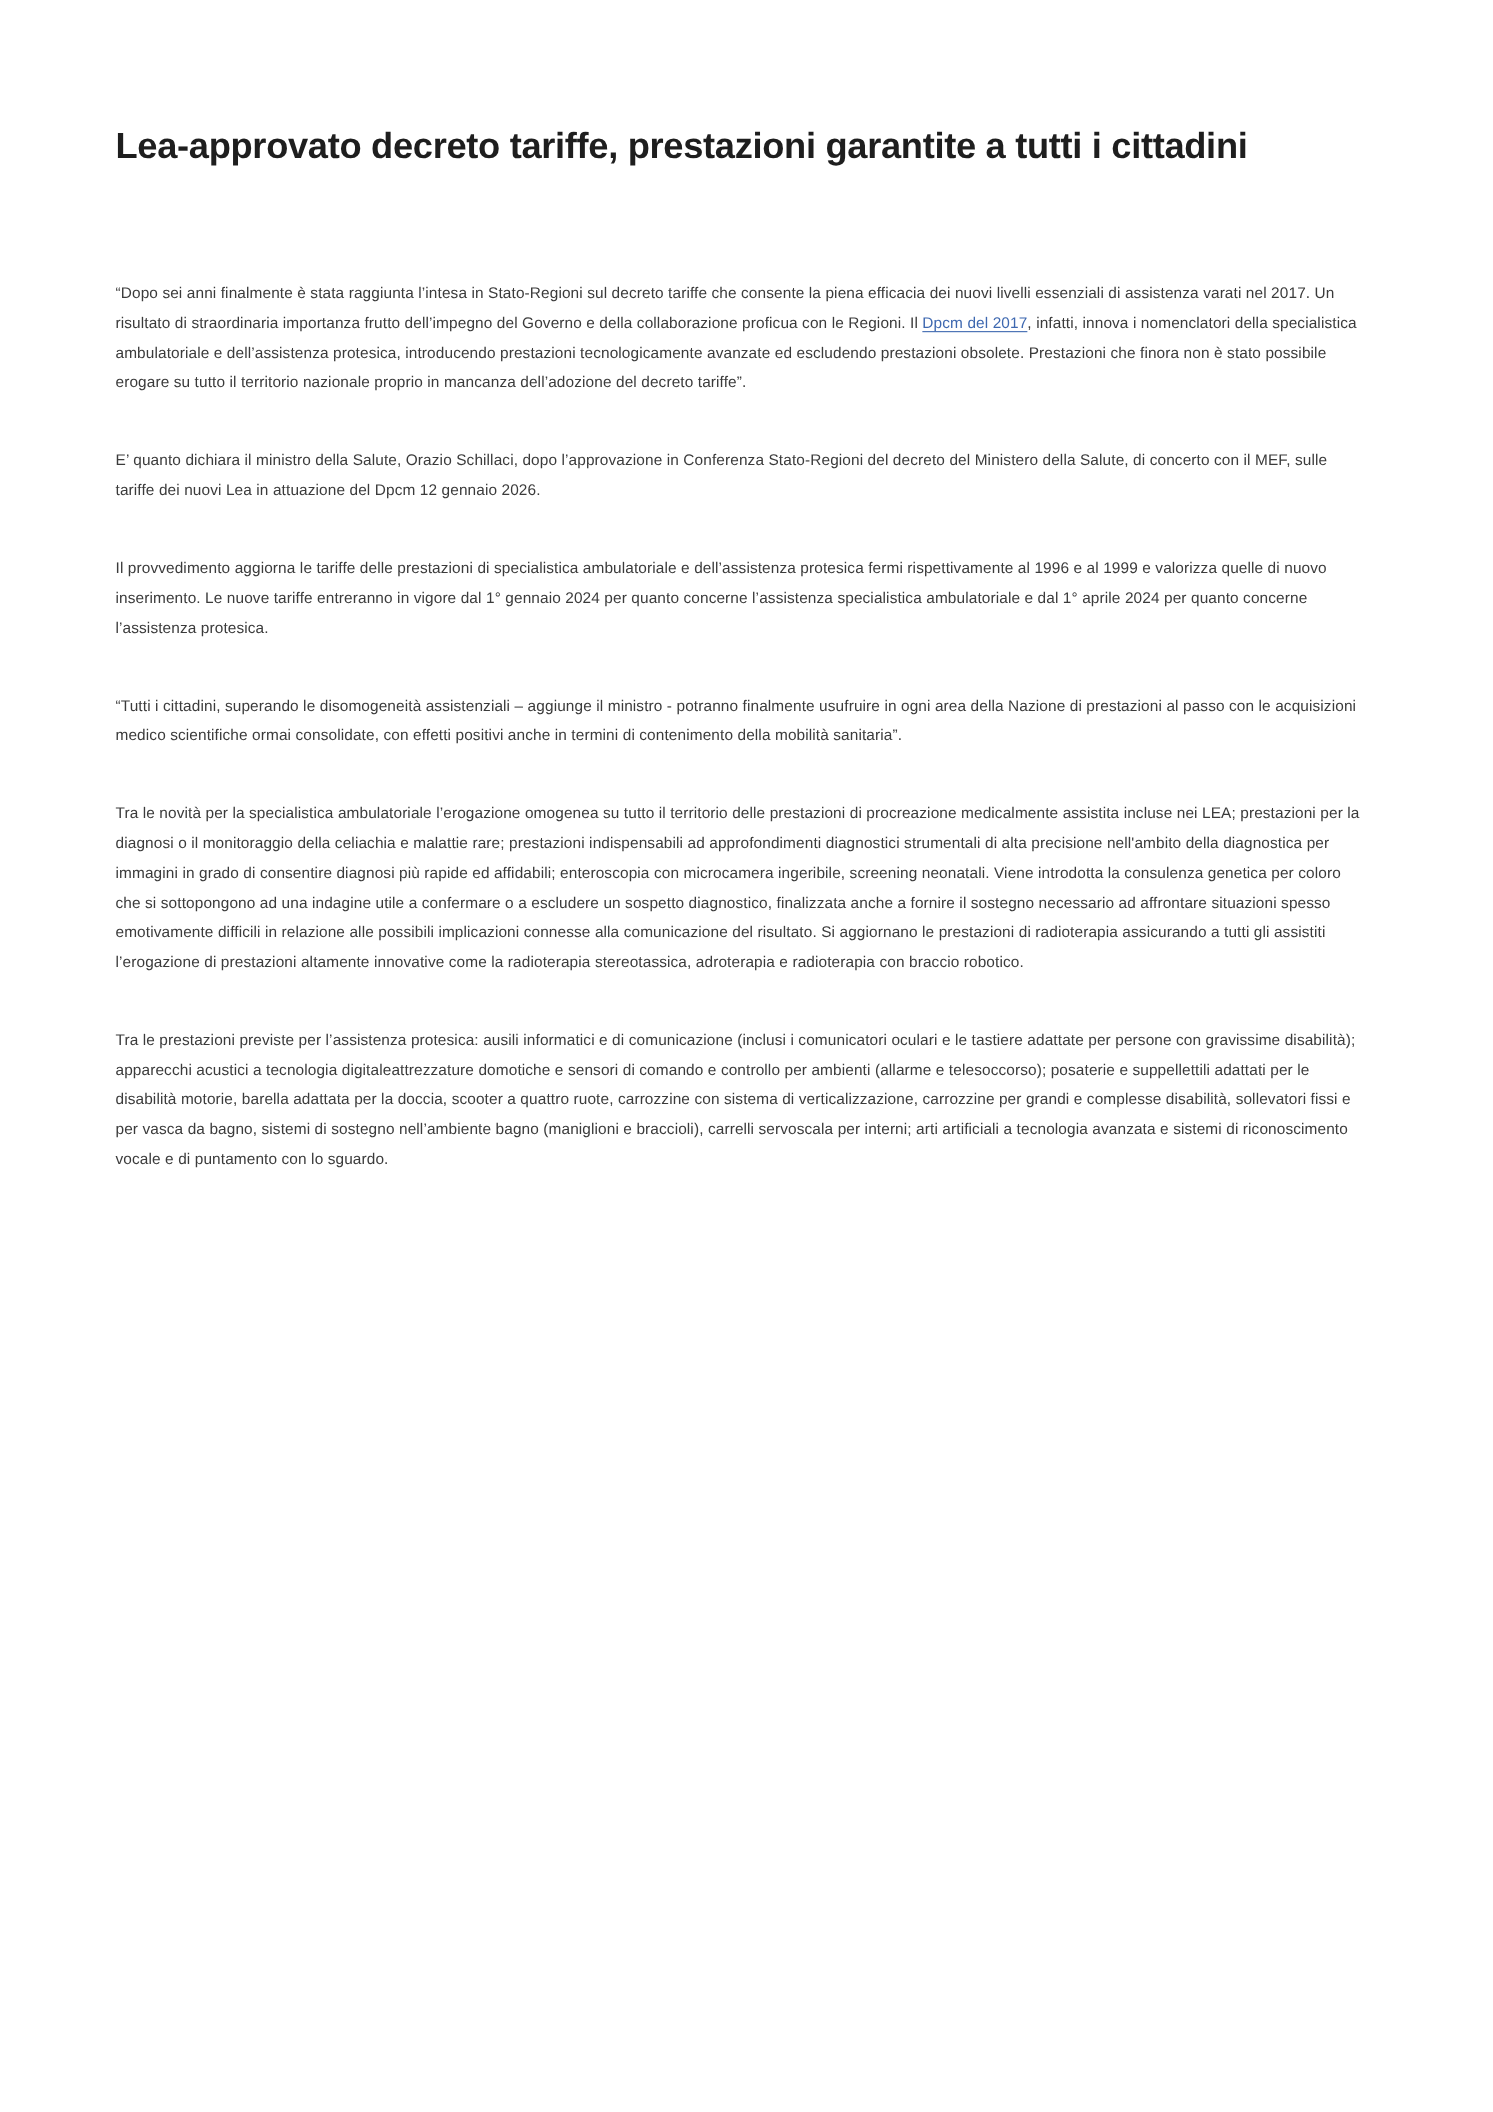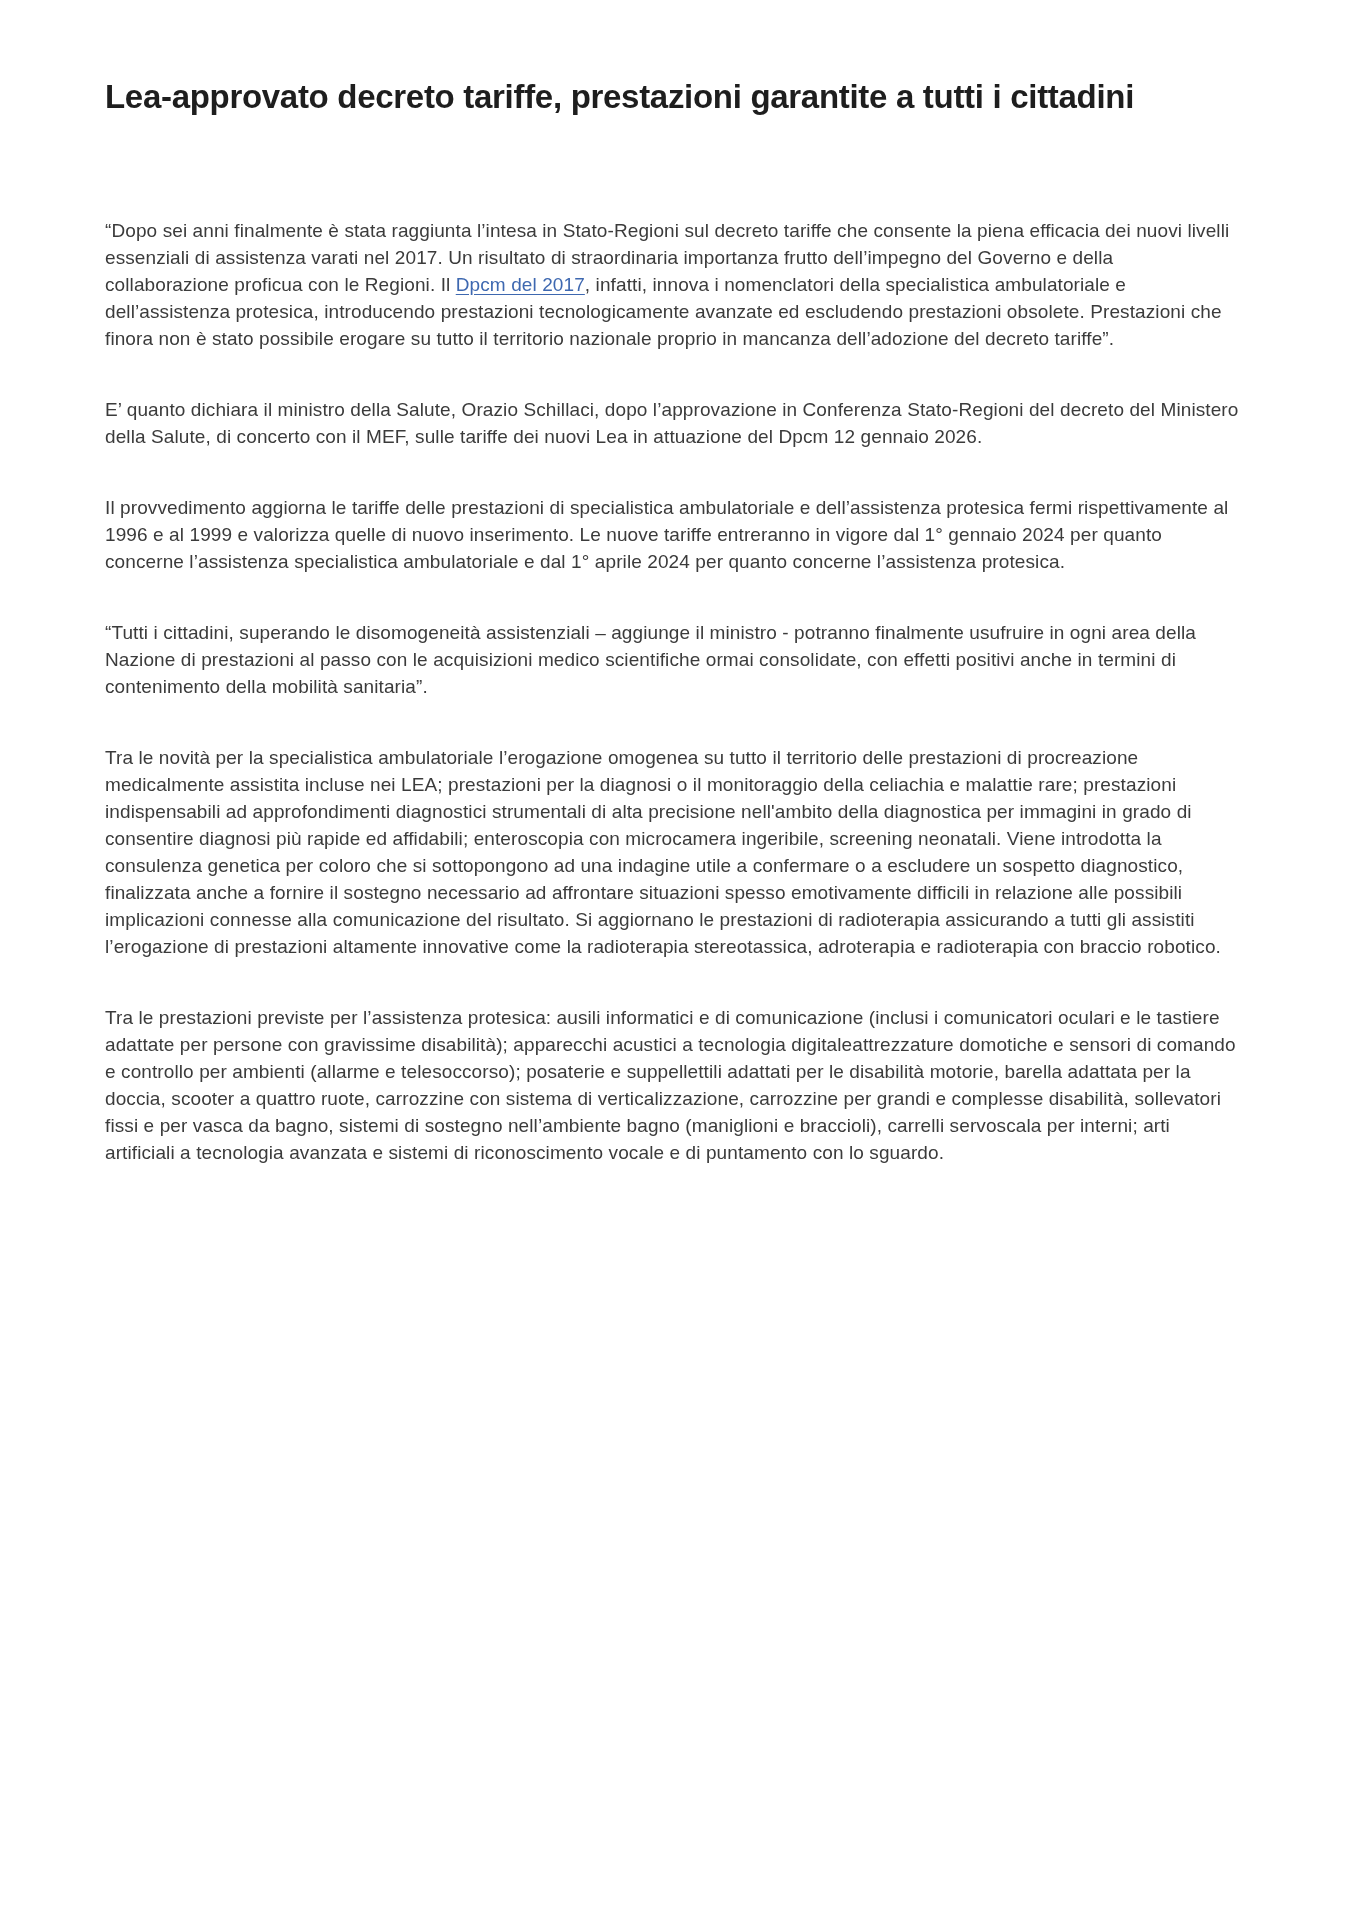--- a/index.html
+++ b/index.html
@@ -10,34 +10,34 @@
   body {
     width: 1357px;
     height: 1920px;
     overflow: hidden;
     font-family: "Liberation Sans", "DejaVu Sans", sans-serif;
   }
   .page {
     box-sizing: border-box;
     width: 1357px;
     height: 1920px;
-    padding: 72px 117px 0 105px;
+    padding: 108px 117px 0 105px;
     background: #ffffff;
   }
   .article-title {
     margin: 0 0 96px 0;
     font-size: 33px;
     line-height: 49px;
     font-weight: 700;
     letter-spacing: -0.3px;
     color: #1e1e1e;
   }
   .para {
     margin: 0 0 44px 0;
-    font-size: 19px;
+    font-size: 14px;
     line-height: 27px;
     font-weight: 400;
     color: #3b3b3b;
     letter-spacing: 0.1px;
   }
   .para:last-child {
     margin-bottom: 0;
   }
   a.doc-link {
     color: #3e68b0;

